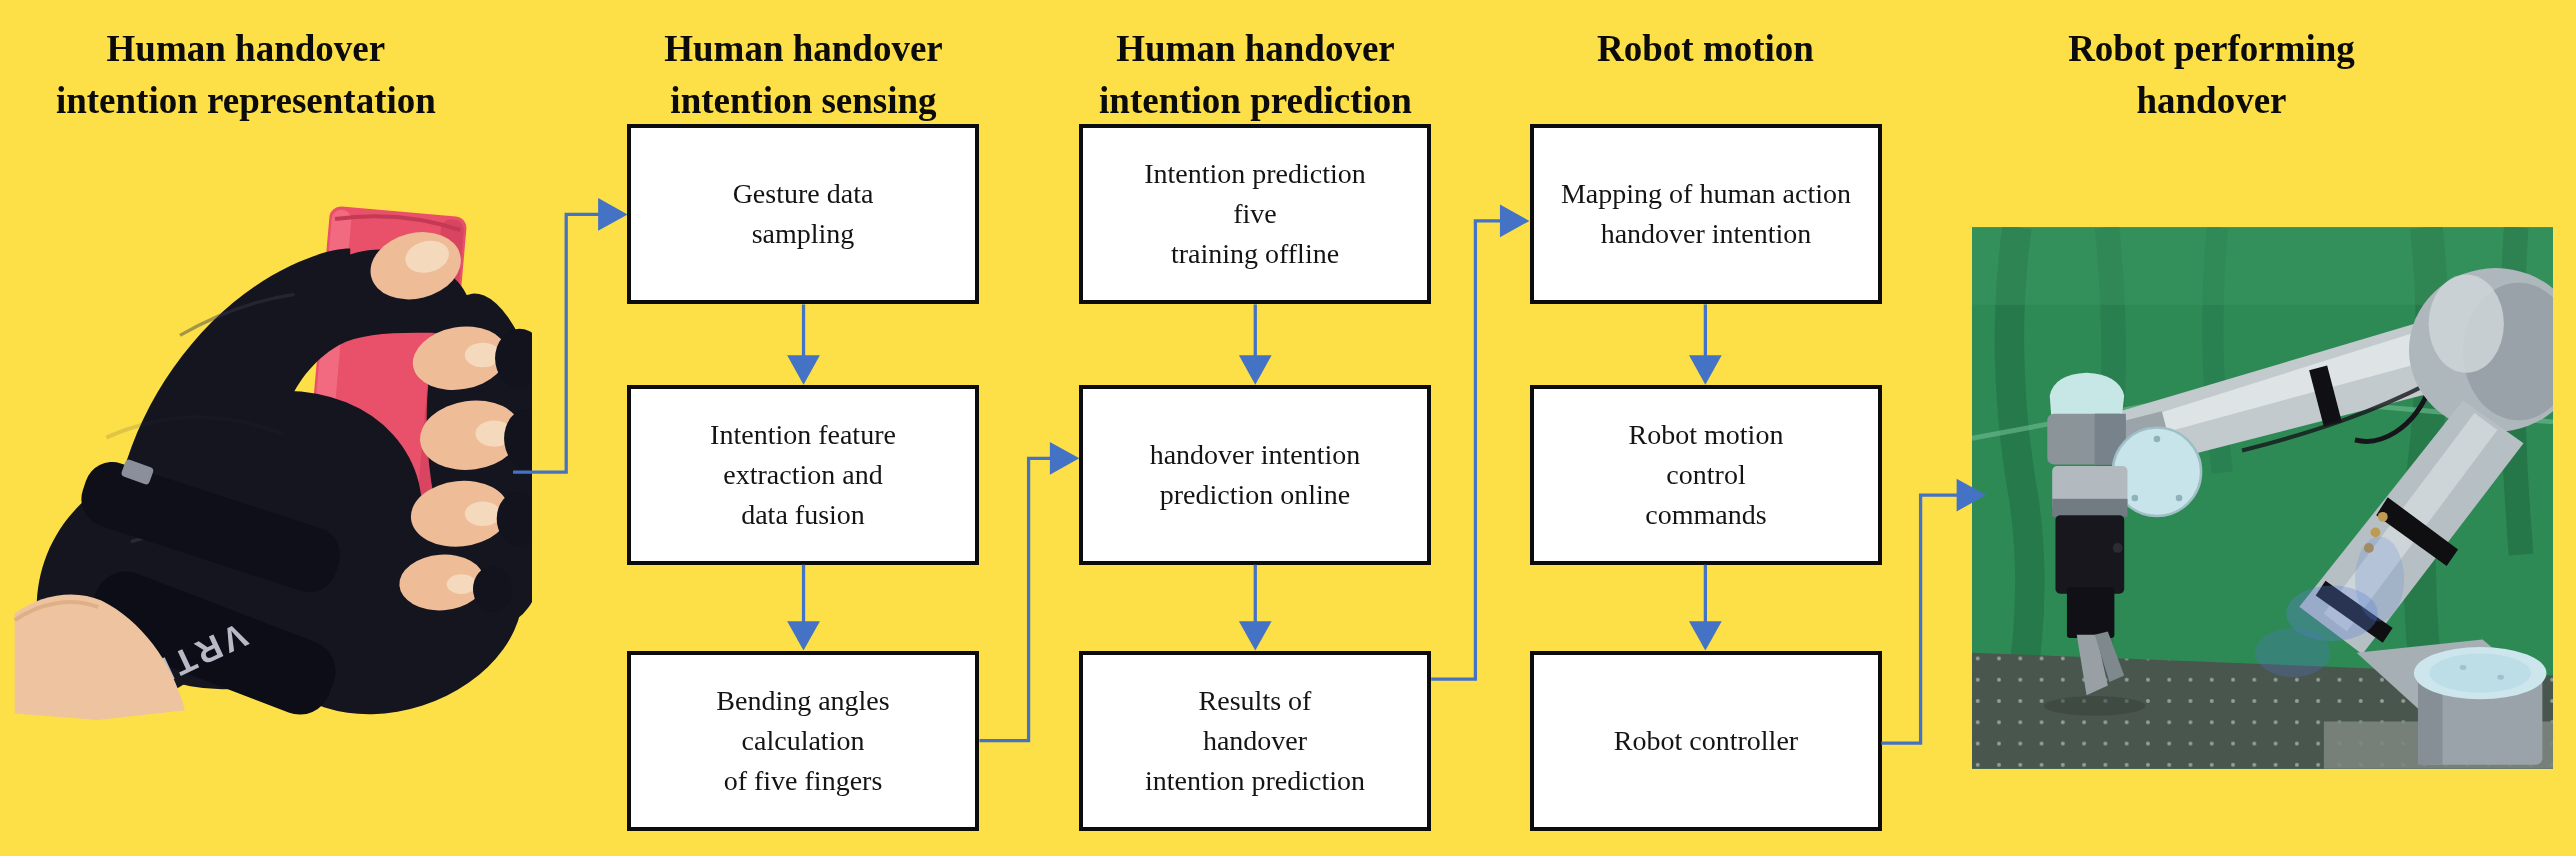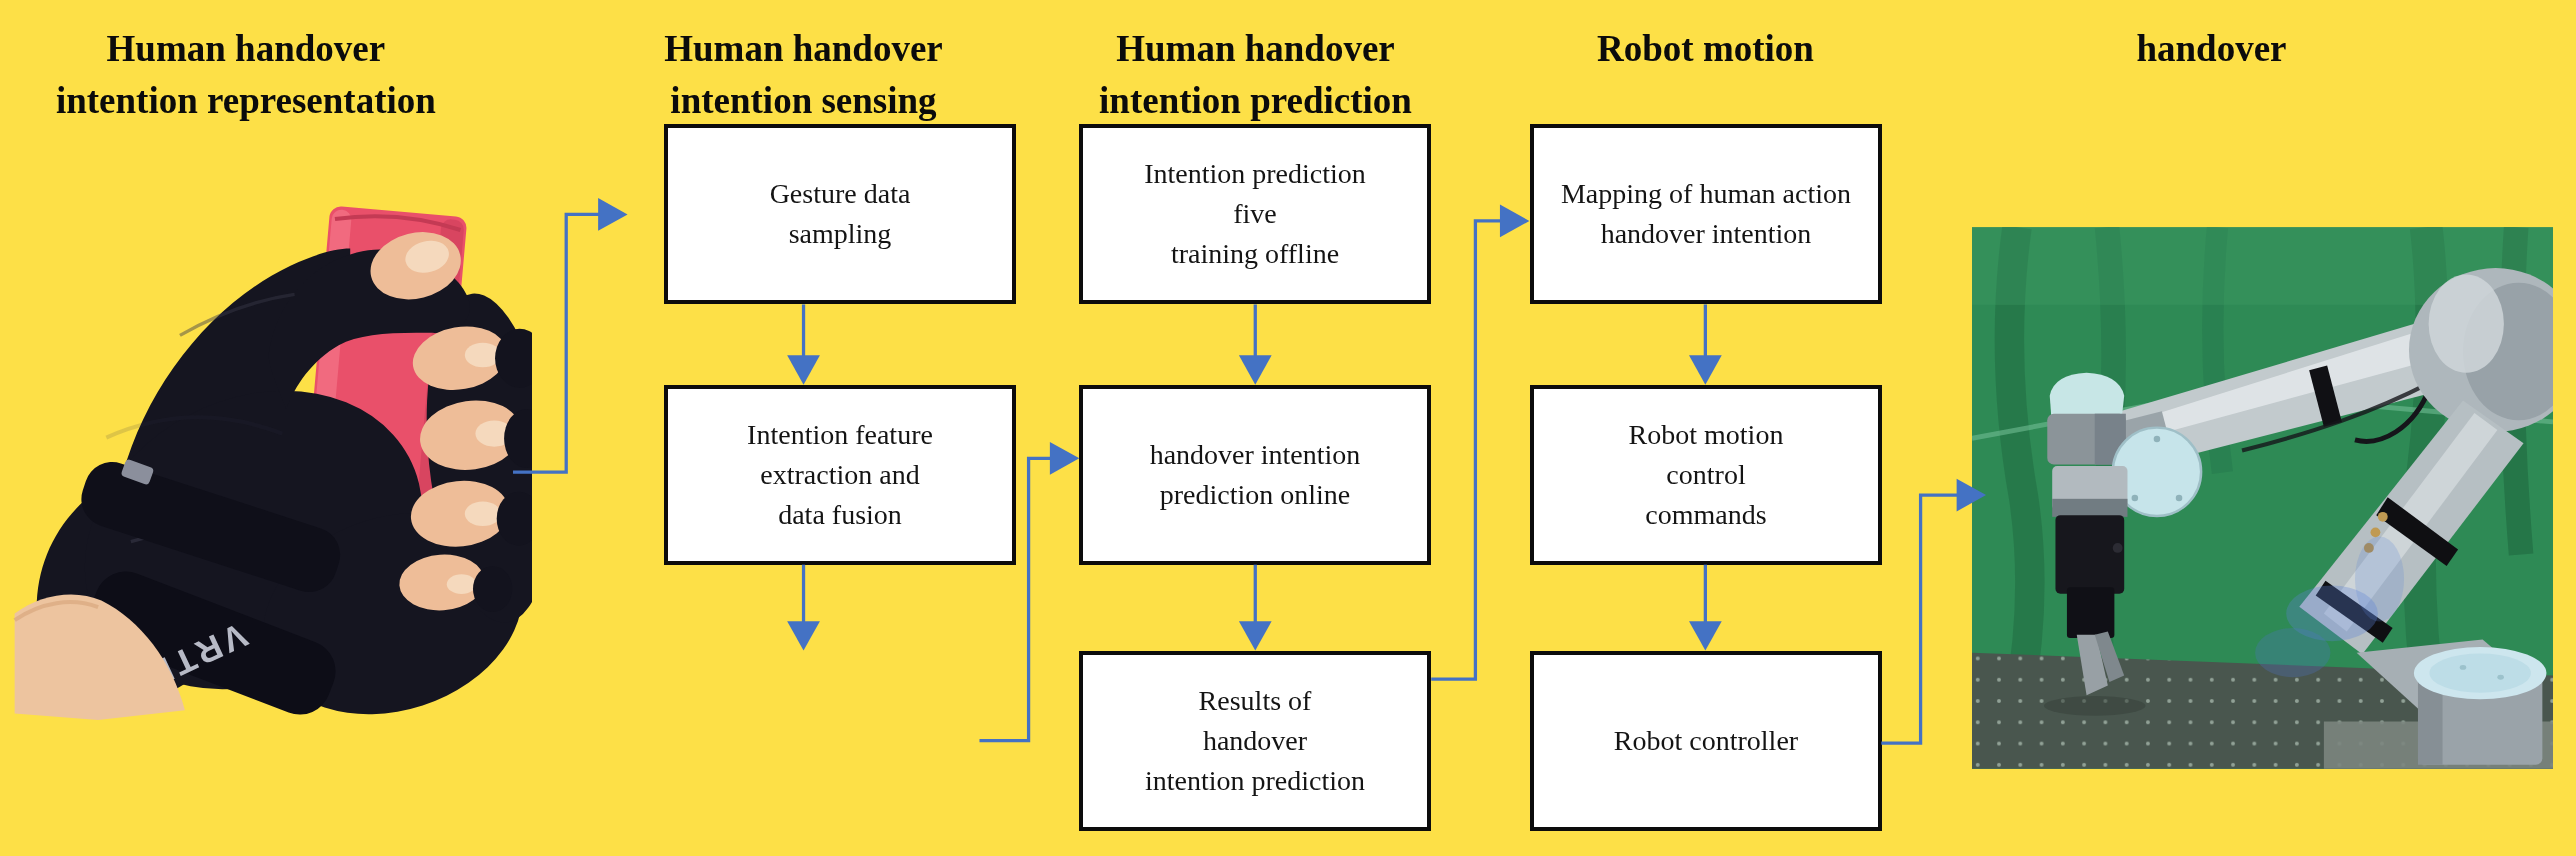--- a/index.html
+++ b/index.html
@@ -9,21 +9,21 @@
        font-size:37px;line-height:52px;color:#0b0b0b;}
   .hl{display:block;}
   .fbox{position:absolute;width:352px;height:180px;box-sizing:border-box;
         border:4.1px solid #0c0c0c;background:#ffffff;
         display:flex;flex-direction:column;justify-content:center;align-items:center;
         text-align:center;font-size:28px;line-height:40px;color:#141414;}
   .bl{display:block;white-space:nowrap;}
   .photo{position:absolute;}
   .overlay{position:absolute;left:0;top:0;pointer-events:none;}
   
-  .col-sensing{left:627px;margin-left:37px;}
+  .col-sensing{left:627px;}
   .col-prediction{left:1079px;}
   .col-planning{left:1530px;}
   .row1{top:124px;} .row2{top:385px;} .row3{top:651px;}
 </style>
 </head>
 <body>
 
 <div class="canvas">
 
   <div class="hdr" style="left:16.4px">
@@ -35,20 +35,21 @@
     <span class="hl">intention sensing</span>
   </div>
   <div class="hdr" style="left:1026px">
     <span class="hl">Human handover</span>
     <span class="hl">intention prediction</span>
   </div>
   <div class="hdr" style="left:1476px">
     <span class="hl">Robot motion</span>
   </div>
   <div class="hdr" style="left:1982px">
+    <span class="hl">Robot performing</span>
     <span class="hl">handover</span>
   </div>
 
   <svg class="photo" style="left:8.2px;top:188px" width="524" height="532" viewBox="0 0 640 650">
 
     <g transform="rotate(5 460 240)">
       <rect x="375" y="28" width="168" height="462" rx="14" fill="#e9506a"></rect>
       <rect x="512" y="32" width="28" height="454" rx="12" fill="#d84560"></rect>
       <rect x="378" y="32" width="24" height="454" rx="12" fill="#f26f83" opacity="0.85"></rect>
       <path d="M 382,44 Q 460,26 536,44" stroke="#c43a54" stroke-width="5" fill="none"></path>
@@ -103,20 +104,25 @@
 
   <div class="fbox col-sensing row1">
     <span class="bl">Gesture data</span>
     <span class="bl">sampling</span>
   </div>
   <div class="fbox col-sensing row2">
     <span class="bl">Intention feature</span>
     <span class="bl">extraction and</span>
     <span class="bl">data fusion</span>
   </div>
+  <div class="fbox col-sensing row3">
+    <span class="bl">Bending angles</span>
+    <span class="bl">calculation</span>
+    <span class="bl">of five fingers</span>
+  </div>
 
   <div class="fbox col-prediction row1">
     <span class="bl">Intention prediction</span>
     <span class="bl">five</span>
     <span class="bl">training offline</span>
   </div>
   <div class="fbox col-prediction row2">
     <span class="bl">handover intention</span>
     <span class="bl">prediction online</span>
   </div>

